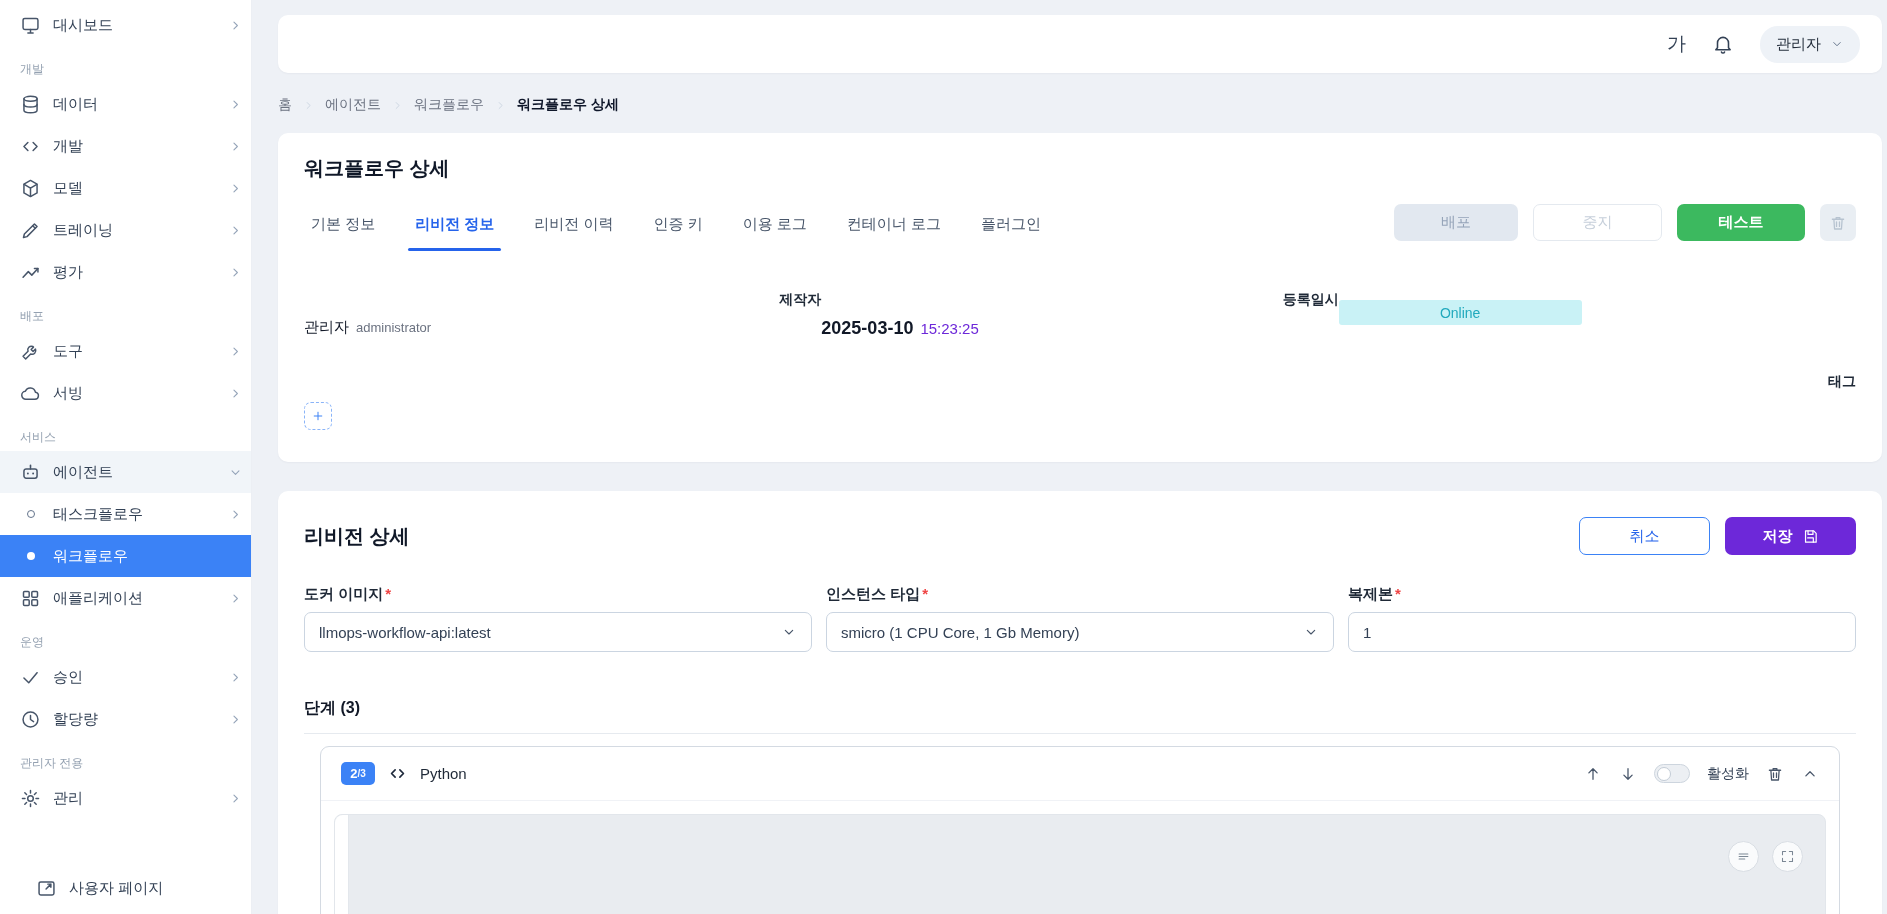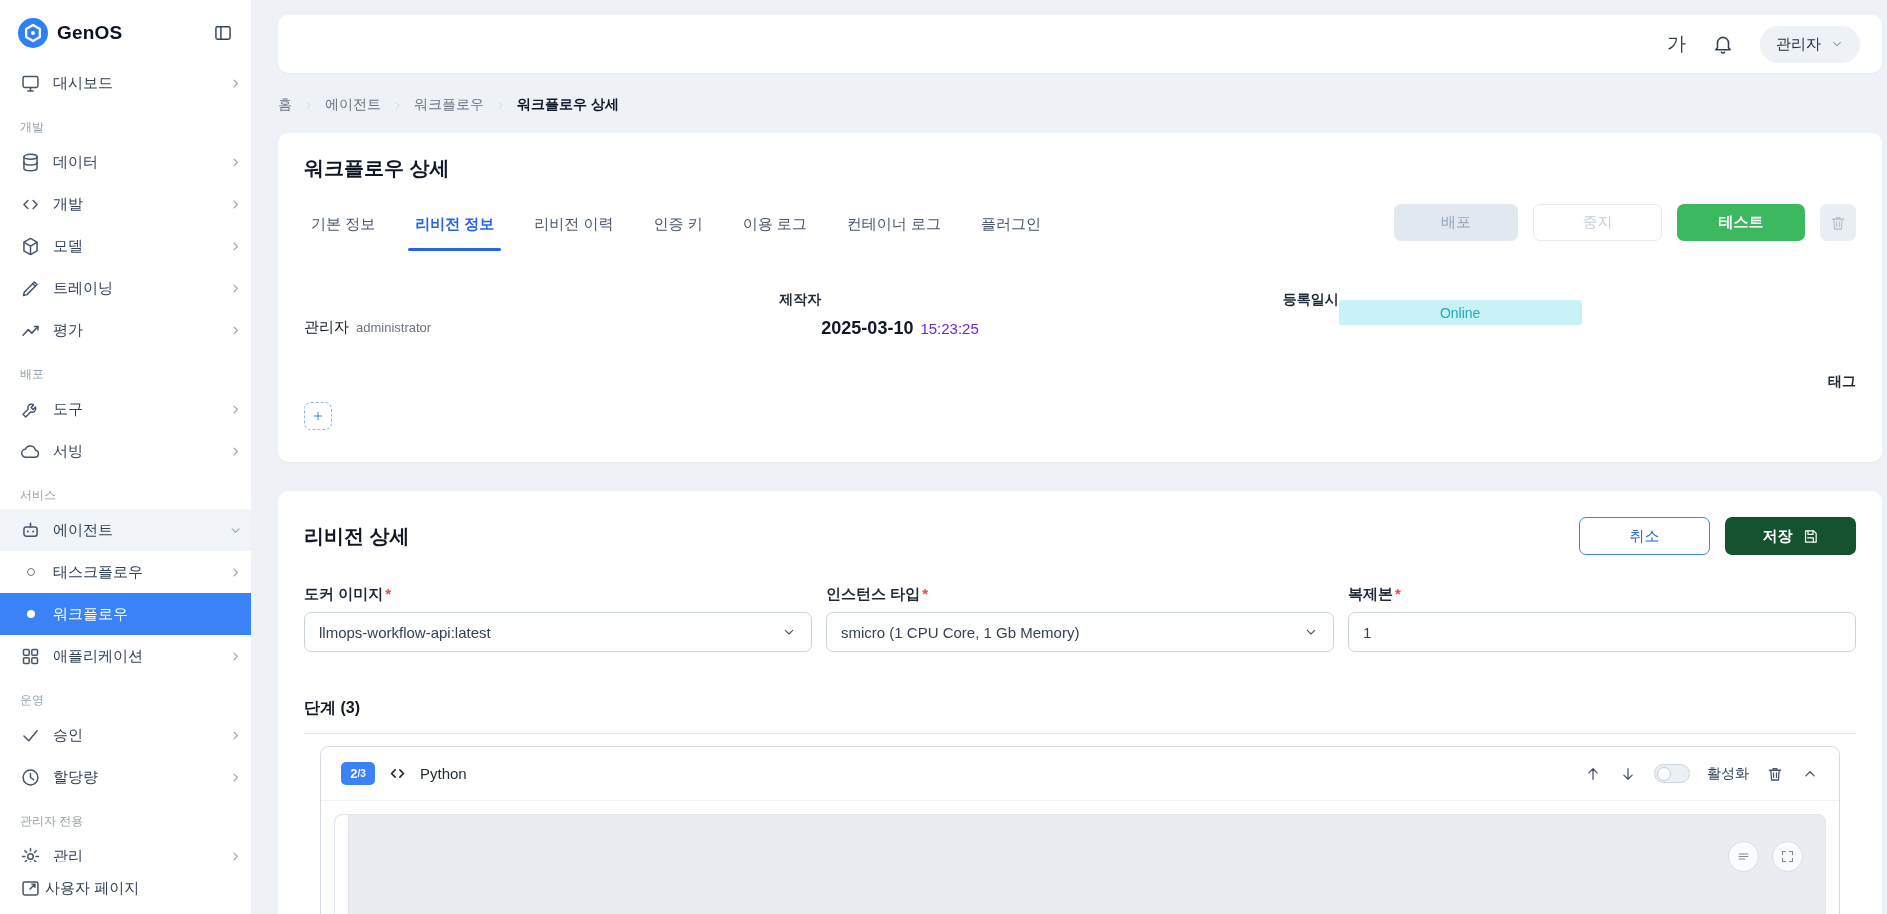--- a/index.html
+++ b/index.html
@@ -27,21 +27,21 @@
   .nav-item .nav-ic svg { width:21px; height:21px; }
   .nav-item .nav-label { flex:1; white-space:nowrap; overflow:hidden; }
   .nav-item .nav-chev { color:#94a3b8; }
   .nav-item .nav-chev svg { width:15px; height:15px; }
   .nav-section { padding: 15px 20px 5px 20px; font-size:12px; color:#94a1b1; }
   .nav-item.parent-open { background:#f1f5f9; }
   .bullet-o { width:8px; height:8px; border:1.5px solid #64748b; border-radius:50%; margin:0 auto; }
   .bullet-f { width:8px; height:8px; background:#ffffff; border-radius:50%; margin:0 auto; }
   .bullet-wrap { width:21px; flex:0 0 21px; display:flex; }
   .nav-item.selected { background:#3b82f6; color:#ffffff; }
-  .sidebar-footer { height:52px; display:flex; align-items:center; gap:4px; padding:0 20px; font-size:15px; color:#334155; background:#fff; cursor:pointer; }
+  .sidebar-footer { height:52px; display:flex; align-items:center; gap:12px; padding:0 36px; font-size:15px; color:#334155; background:#fff; cursor:pointer; }
   .sidebar-footer .nav-ic { width:21px; height:21px; color:#475569; }
   .sidebar-footer .nav-ic svg { width:21px; height:21px; }
 
   
   .main { flex:1; padding: 15px 5px 0 26px; }
   .card { background:#ffffff; border-radius:10px; box-shadow: 0 1px 2px rgba(16,24,40,.04); }
 
   .topbar { height:58px; display:flex; align-items:center; justify-content:flex-end; gap:26px; padding:0 22px; }
   .font-ctl { font-size:19px; color:#334155; cursor:pointer; }
   .bell { color:#334155; cursor:pointer; }
@@ -83,21 +83,21 @@
   .tags-block { margin-top:34px; }
   .add-tag { margin-top:11px; width:28px; height:28px; border:1.5px dashed #8ab4f8; border-radius:7px; background:transparent; color:#3b82f6; display:flex; align-items:center; justify-content:center; cursor:pointer; }
   .add-tag svg { width:14px; height:14px; }
 
   
   .revision-card { margin-top:29px; padding:26px 26px 40px 26px; min-height:420px; }
   .rev-header { display:flex; align-items:center; justify-content:space-between; }
   .rev-title { font-size:20px; font-weight:700; color:#101828; }
   .rev-actions { display:flex; gap:15px;padding-left:20px; }
   .btn-cancel { width:131px; height:38px; border-radius:7px; background:#ffffff; border:1.5px solid #3b82f6; color:#2563eb; font-size:15px; font-family:inherit; cursor:pointer; }
-  .btn-save { width:131px; height:38px; border-radius:7px; background:#14532d; border:none; color:#ffffff; font-size:15px; font-weight:600; font-family:inherit; cursor:pointer; display:flex; align-items:center; justify-content:center; gap:9px; }
+  .btn-save { width:131px; height:38px; border-radius:7px; background:#6d28d9; border:none; color:#ffffff; font-size:15px; font-weight:600; font-family:inherit; cursor:pointer; display:flex; align-items:center; justify-content:center; gap:9px; }
   .btn-save svg { width:17px; height:17px; }
 
   .form-grid { margin-top:30px; display:grid; grid-template-columns:1fr 1fr 1fr; column-gap:14px; }
   .f-label { font-size:15px; font-weight:700; color:#1f2937; }
   .req { color:#ef4444; margin-left:2px; }
   .select, .text-input { margin-top:8px; height:40px; border:1px solid #cbd5e1; border-radius:7px; background:#fff; display:flex; align-items:center; justify-content:space-between; padding:0 14px; font-size:15px; color:#334155; cursor:pointer; width:100%; }
   .select svg { width:16px; height:16px; color:#475569; }
   .text-input { font-family:inherit; cursor:text; }
   input.text-input { display:block; }
 
@@ -226,37 +226,20 @@
       </symbol>
     <symbol id="i-expand" viewBox="0 0 24 24">
         <path d="M4 9V4h5M15 4h5v5M20 15v5h-5M9 20H4v-5"></path>
       </symbol>
   </defs>
 </svg>
 
 <div class="layout">
 
   <aside class="sidebar">
-    <div class="logo-row">
-      <div class="logo">
-        <span class="logo-mark">
-          <svg viewBox="0 0 24 24">
-              <circle cx="12" cy="12" r="12" fill="#2f80f5"></circle>
-              <path d="M12 5.6l5.5 3.2v6.4L12 18.4 6.5 15.2V8.8z" fill="none" stroke="#fff" stroke-width="1.8" stroke-linejoin="round"></path>
-              <circle cx="12" cy="12" r="1.6" fill="#fff"></circle>
-            </svg>
-        </span>
-        <span class="logo-text">GenOS</span>
-      </div>
-      <span class="collapse-btn">
-          <svg class="ic">
-            <use href="#i-panel"></use>
-          </svg>
-        </span>
-    </div>
 
     <nav class="nav">
       <div class="nav-item">
         <span class="nav-ic">
             <svg class="ic">
               <use href="#i-dashboard"></use>
             </svg>
           </span>
         <span class="nav-label">대시보드</span>
         <span class="nav-chev">

